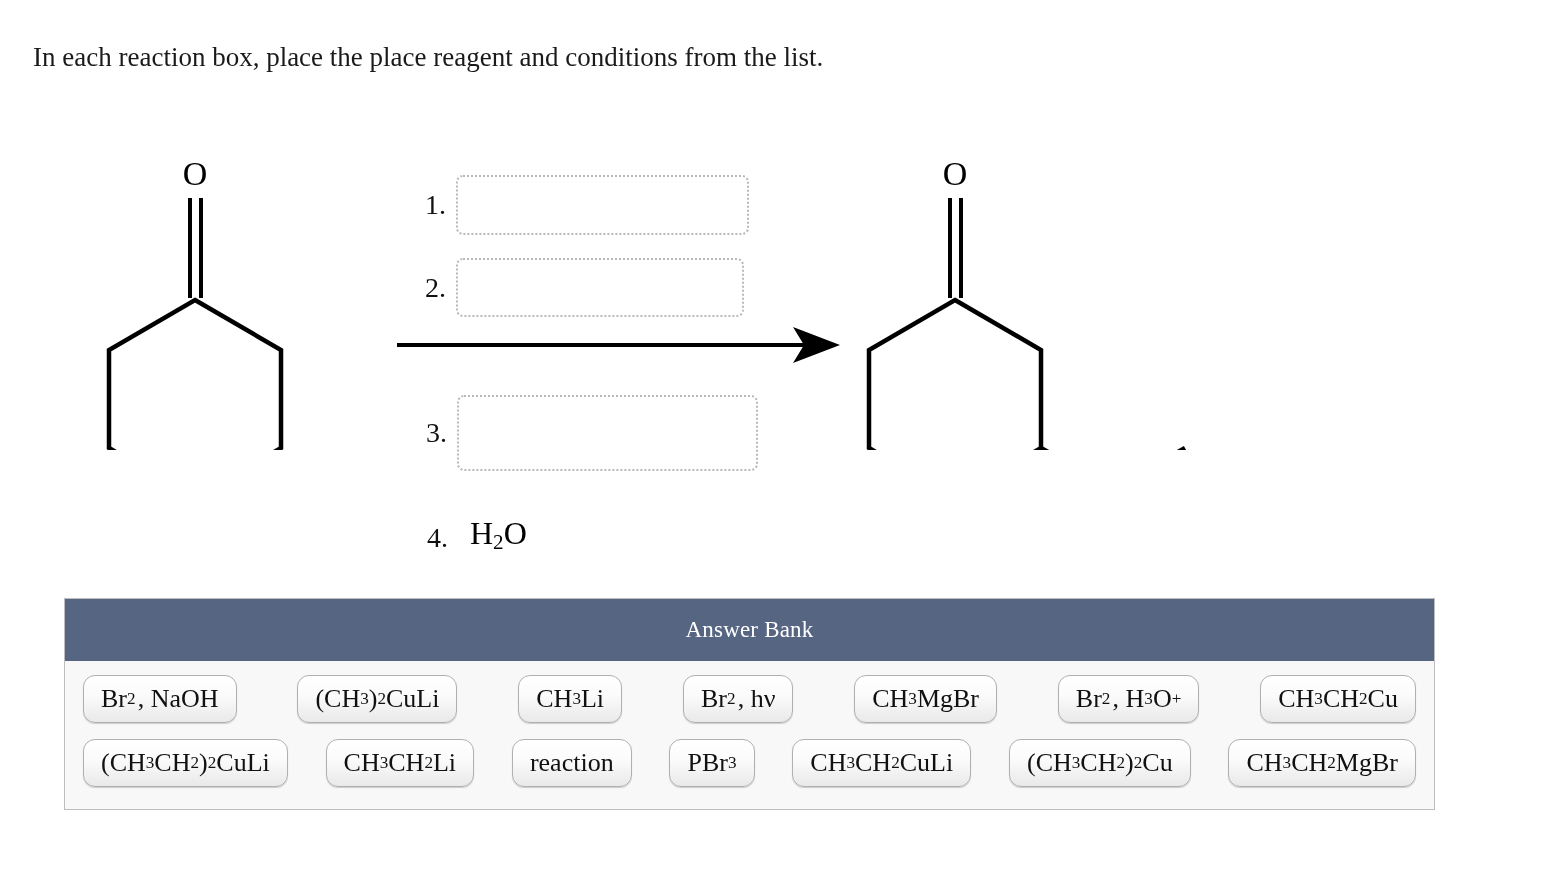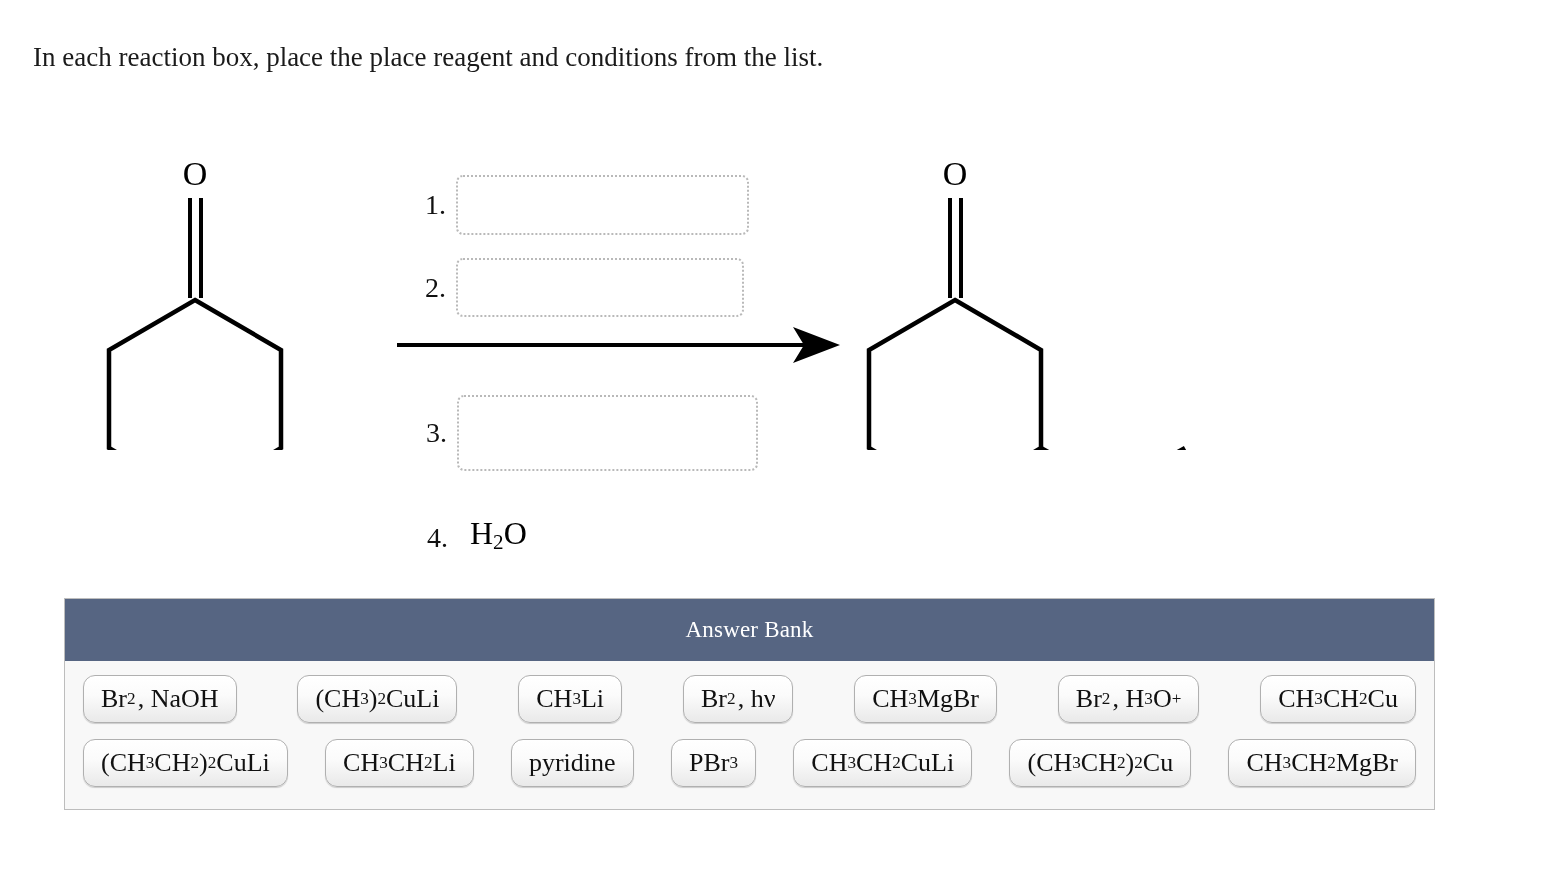--- a/index.html
+++ b/index.html
@@ -212,20 +212,20 @@
       <div class="chip">(CH<sub>3</sub>)<sub>2</sub>CuLi</div>
       <div class="chip">CH<sub>3</sub>Li</div>
       <div class="chip">Br<sub>2</sub> , hν</div>
       <div class="chip">CH<sub>3</sub>MgBr</div>
       <div class="chip">Br<sub>2</sub> , H<sub>3</sub>O<sup>+</sup></div>
       <div class="chip">CH<sub>3</sub>CH<sub>2</sub>Cu</div>
     </div>
     <div class="ab-row">
       <div class="chip">(CH<sub>3</sub>CH<sub>2</sub>)<sub>2</sub>CuLi</div>
       <div class="chip">CH<sub>3</sub>CH<sub>2</sub>Li</div>
-      <div class="chip">pyridine</div>
+      <div class="chip">reaction</div>
       <div class="chip">PBr<sub>3</sub></div>
       <div class="chip">CH<sub>3</sub>CH<sub>2</sub>CuLi</div>
       <div class="chip">(CH<sub>3</sub>CH<sub>2</sub>)<sub>2</sub>Cu</div>
       <div class="chip">CH<sub>3</sub>CH<sub>2</sub>MgBr</div>
     </div>
   </div>
 </div>
 
 </body></html>

